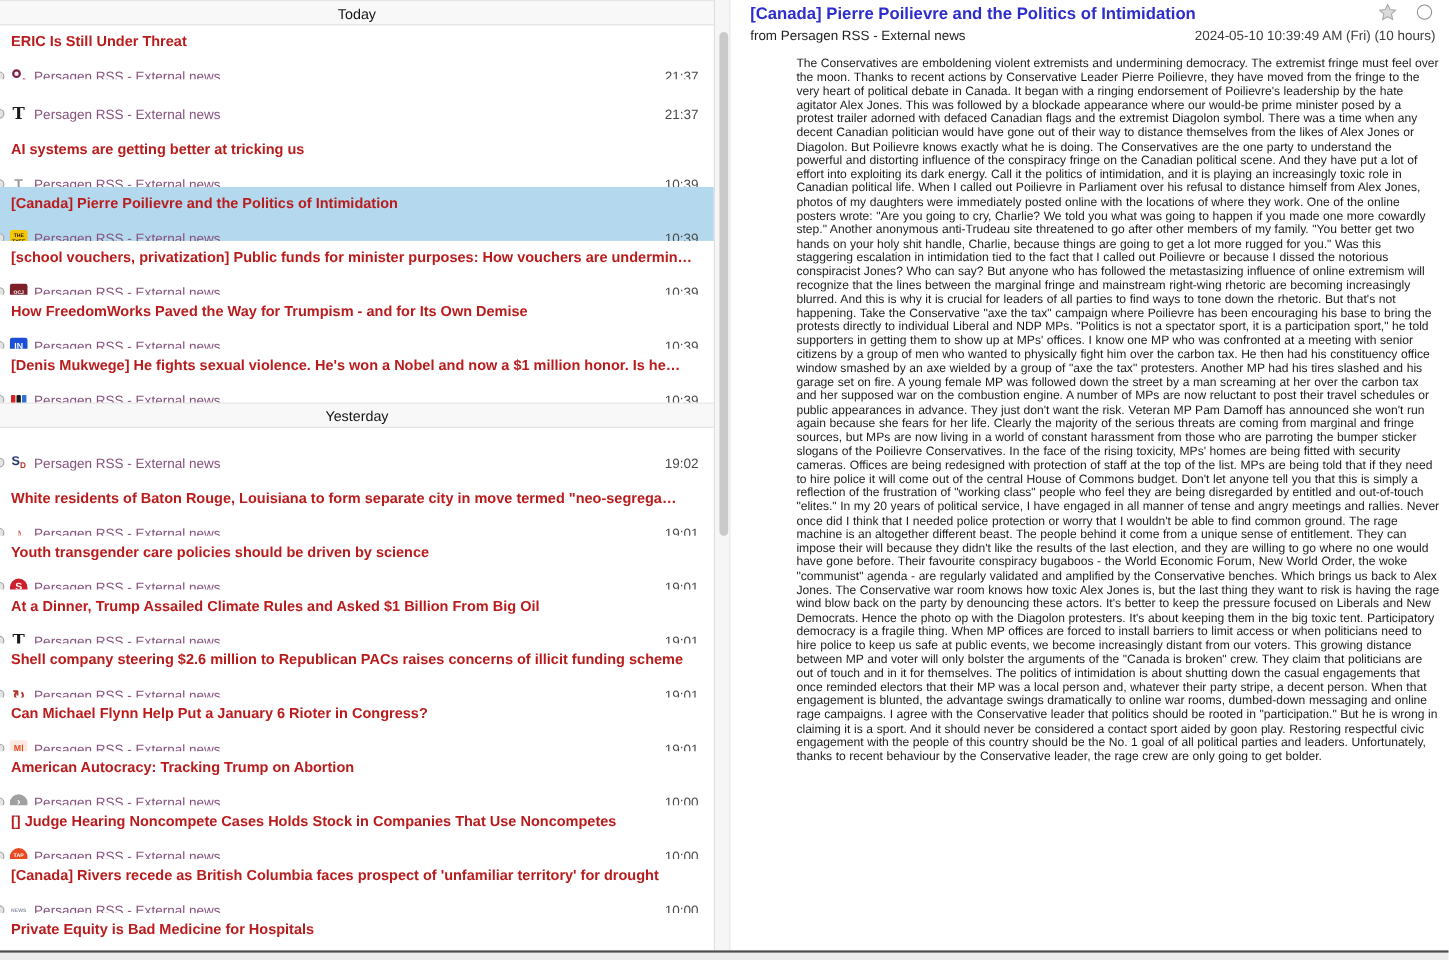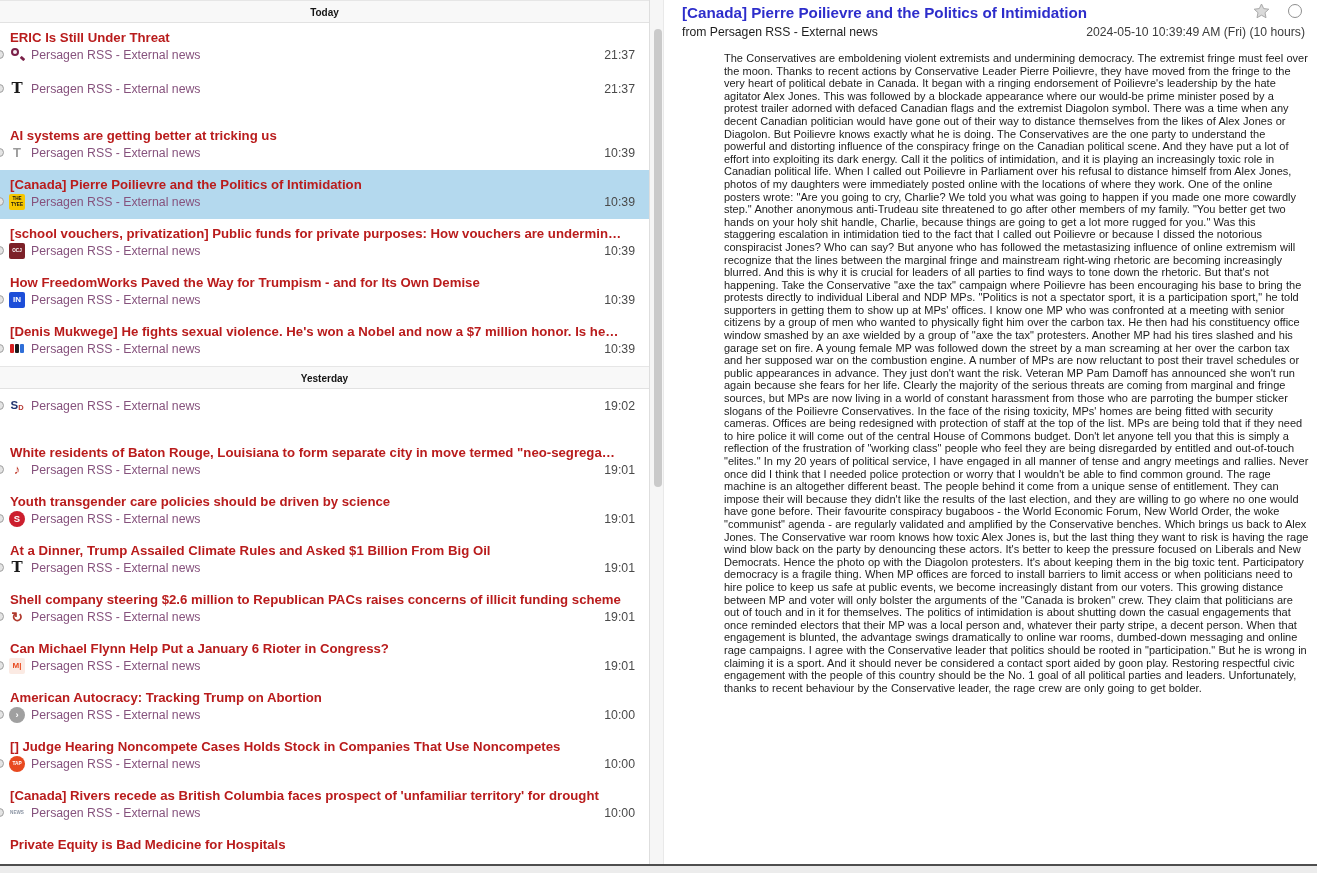--- a/index.html
+++ b/index.html
@@ -9,30 +9,30 @@
     background:#ffffff; font-family:"Liberation Sans", sans-serif; color:#1b1b1b;
   }
 
   
   .left-pane {
     position:absolute; left:0; top:0; width:649px; height:864px;
     overflow:hidden; background:#fff;
   }
   .group-header {
     height:23px; line-height:23px; text-align:center;
-    font-weight:bold; font-size:10px; color:#141414;
+    font-weight:normal; font-size:13px; color:#141414;
     background:#f8f8f8; border-top:1px solid #e6e6e6; border-bottom:1px solid #e2e2e2;
   }
   .list-item { height:49px; padding:7px 14px 0 10px; position:relative; overflow:hidden; }
   .list-item.selected { background:#b4d9ee; }
   .item-title {
     font-weight:bold; font-size:13.2px; color:#b91c1c;
     white-space:nowrap; overflow:hidden; line-height:15px;
   }
-  .item-sub { display:flex; align-items:center; margin-top:1px; min-height:17px; }
+  .item-sub { display:flex; align-items:center; margin-top:16px; min-height:17px; }
   .read-dot {
     width:9px; height:9px; border-radius:50%; flex:none;
     background:#e4e4e4; border:1px solid #9f9f9f; margin-left:-15px; margin-right:5px;
   }
   .item-source {
     font-size:12.3px; color:#86527d; margin-left:6px;
     white-space:nowrap; overflow:hidden;
   }
   .item-time { margin-left:auto; font-size:12.3px; color:#4a4a4a; flex:none; padding-left:8px;text-align:center; }
 
@@ -131,21 +131,21 @@
         <div class="item-sub">
           <span class="read-dot"></span>
           <span class="favicon boxed" style="background: rgb(246, 199, 0); color: rgb(17, 17, 17);">
             <b class="tiny">THE TYEE</b>
           </span>
           <span class="item-source">Persagen RSS - External news</span>
           <span class="item-time">10:39</span>
         </div>
       </div>
       <div class="list-item">
-        <div class="item-title">[school vouchers, privatization] Public funds for private purposes: How vouchers are undermin…</div>
+        <div class="item-title">[school vouchers, privatization] Public funds for minister purposes: How vouchers are undermin…</div>
         <div class="item-sub">
           <span class="read-dot"></span>
           <span class="favicon boxed" style="background: rgb(124, 33, 40); color: rgb(255, 255, 255);">
             <b class="tiny">OCJ</b>
           </span>
           <span class="item-source">Persagen RSS - External news</span>
           <span class="item-time">10:39</span>
         </div>
       </div>
       <div class="list-item">
@@ -153,21 +153,21 @@
         <div class="item-sub">
           <span class="read-dot"></span>
           <span class="favicon boxed" style="background: #1d4ed8; color: rgb(255, 255, 255);">
             <b>IN</b>
           </span>
           <span class="item-source">Persagen RSS - External news</span>
           <span class="item-time">10:39</span>
         </div>
       </div>
       <div class="list-item">
-        <div class="item-title">[Denis Mukwege] He fights sexual violence. He's won a Nobel and now a $7 million honor. Is he…</div>
+        <div class="item-title">[Denis Mukwege] He fights sexual violence. He's won a Nobel and now a $1 million honor. Is he…</div>
         <div class="item-sub">
           <span class="read-dot"></span>
           <span class="favicon">
             <i class="sq" style="background: rgb(214, 32, 33);"></i>
             <i class="sq" style="background: rgb(27, 27, 27);"></i>
             <i class="sq" style="background: rgb(47, 111, 216);"></i>
           </span>
           <span class="item-source">Persagen RSS - External news</span>
           <span class="item-time">10:39</span>
         </div>

